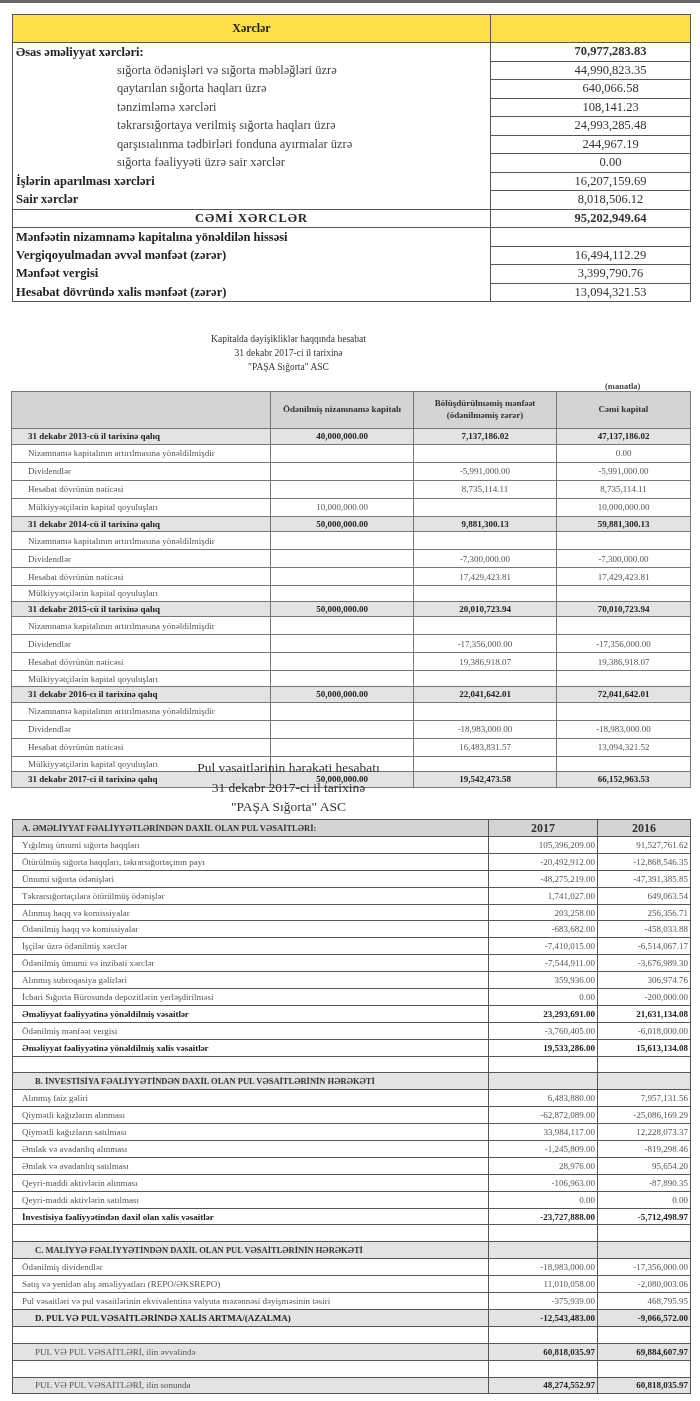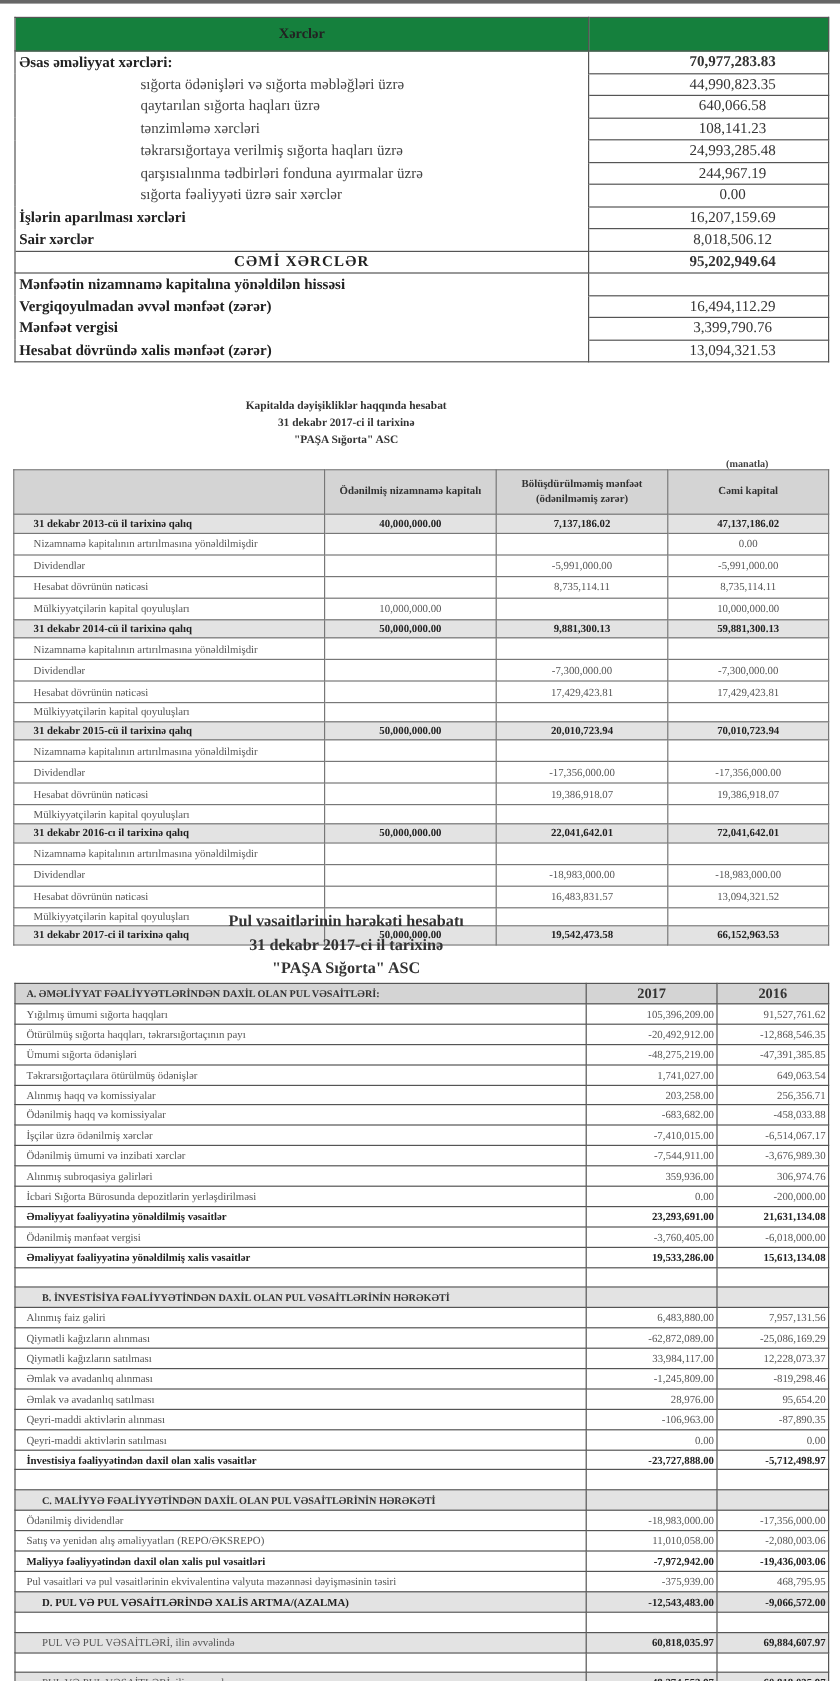--- a/index.html
+++ b/index.html
@@ -14,31 +14,31 @@
   .topbar { position: absolute; left: 0; top: 0; width: 700px; height: 3px; background: #666; }
 
   
   .t1 {
     position: absolute; left: 12px; top: 14px; width: 679px;
     border-collapse: collapse; font-size: 12.5px;
   }
   .t1 td { border: 1px solid #555; height: 18.5px; padding: 0 3px; }
   .t1 td.lbl { border-top: none; border-bottom: none; border-left: 1.5px solid #555; }
   .t1 td.val { width: 200px; text-align: center; color: #333; padding-left: 43px; }
-  .t1 tr.head td { background: #15803d; height: 28px; text-align: center; font-weight: bold; font-size: 12px; border-top: 1.5px solid #555; border-bottom: 1.5px solid #555; margin-top: 44px; }
+  .t1 tr.head td { background: #fde047; height: 28px; text-align: center; font-weight: bold; font-size: 12px; border-top: 1.5px solid #555; border-bottom: 1.5px solid #555; margin-top: 44px; }
   .t1 tr.b td.lbl { font-weight: bold; }
   .t1 tr.b td.val { font-weight: bold; }
   .t1 tr.sub td.lbl { padding-left: 104px; color: #444; }
   .t1 tr.total td { border-top: 1.5px solid #555; border-bottom: 1.5px solid #555; font-weight: bold; }
   .t1 tr.total td.lbl { text-align: center; letter-spacing: 1px; }
   .t1 tr.last td { border-bottom: 1.5px solid #555; }
 
   
   .title {
-    position: absolute; left: 0; width: 577px; text-align: center; font-weight: bold; color: #333;
+    position: absolute; left: 0; width: 577px; text-align: center; font-weight: normal; color: #333;
   }
   .title div { line-height: 1.45; }
   .title.small { font-size: 9.5px; top: 333px; }
   .title.big { font-size: 13.5px; top: 758px; }
   .unit { position: absolute; left: 605px; top: 381px; font-size: 8.5px; color: #444; font-weight: bold; }
 
   
   .t2 {
     position: absolute; left: 11px; top: 391px; width: 680px;
     border-collapse: collapse; font-size: 9px;
@@ -423,25 +423,20 @@
       <tr class="">
         <td class="c1">Ödənilmiş dividendlər</td>
         <td class="c2">-18,983,000.00</td>
         <td class="c3">-17,356,000.00</td>
       </tr>
       <tr class="">
         <td class="c1">Satış və yenidən alış əməliyyatları (REPO/ƏKSREPO)</td>
         <td class="c2">11,010,058.00</td>
         <td class="c3">-2,080,003.06</td>
       </tr>
-      <tr class="bold">
-        <td class="c1">Maliyyə fəaliyyətindən daxil olan xalis pul vəsaitləri</td>
-        <td class="c2">-7,972,942.00</td>
-        <td class="c3">-19,436,003.06</td>
-      </tr>
       <tr class="">
         <td class="c1">Pul vəsaitləri və pul vəsaitlərinin ekvivalentinə valyuta məzənnəsi dəyişməsinin təsiri</td>
         <td class="c2">-375,939.00</td>
         <td class="c3">468,795.95</td>
       </tr>
       <tr class="grey bold">
         <td class="c1">D. PUL VƏ PUL VƏSAİTLƏRİNDƏ XALİS ARTMA/(AZALMA)</td>
         <td class="c2">-12,543,483.00</td>
         <td class="c3">-9,066,572.00</td>
       </tr>

